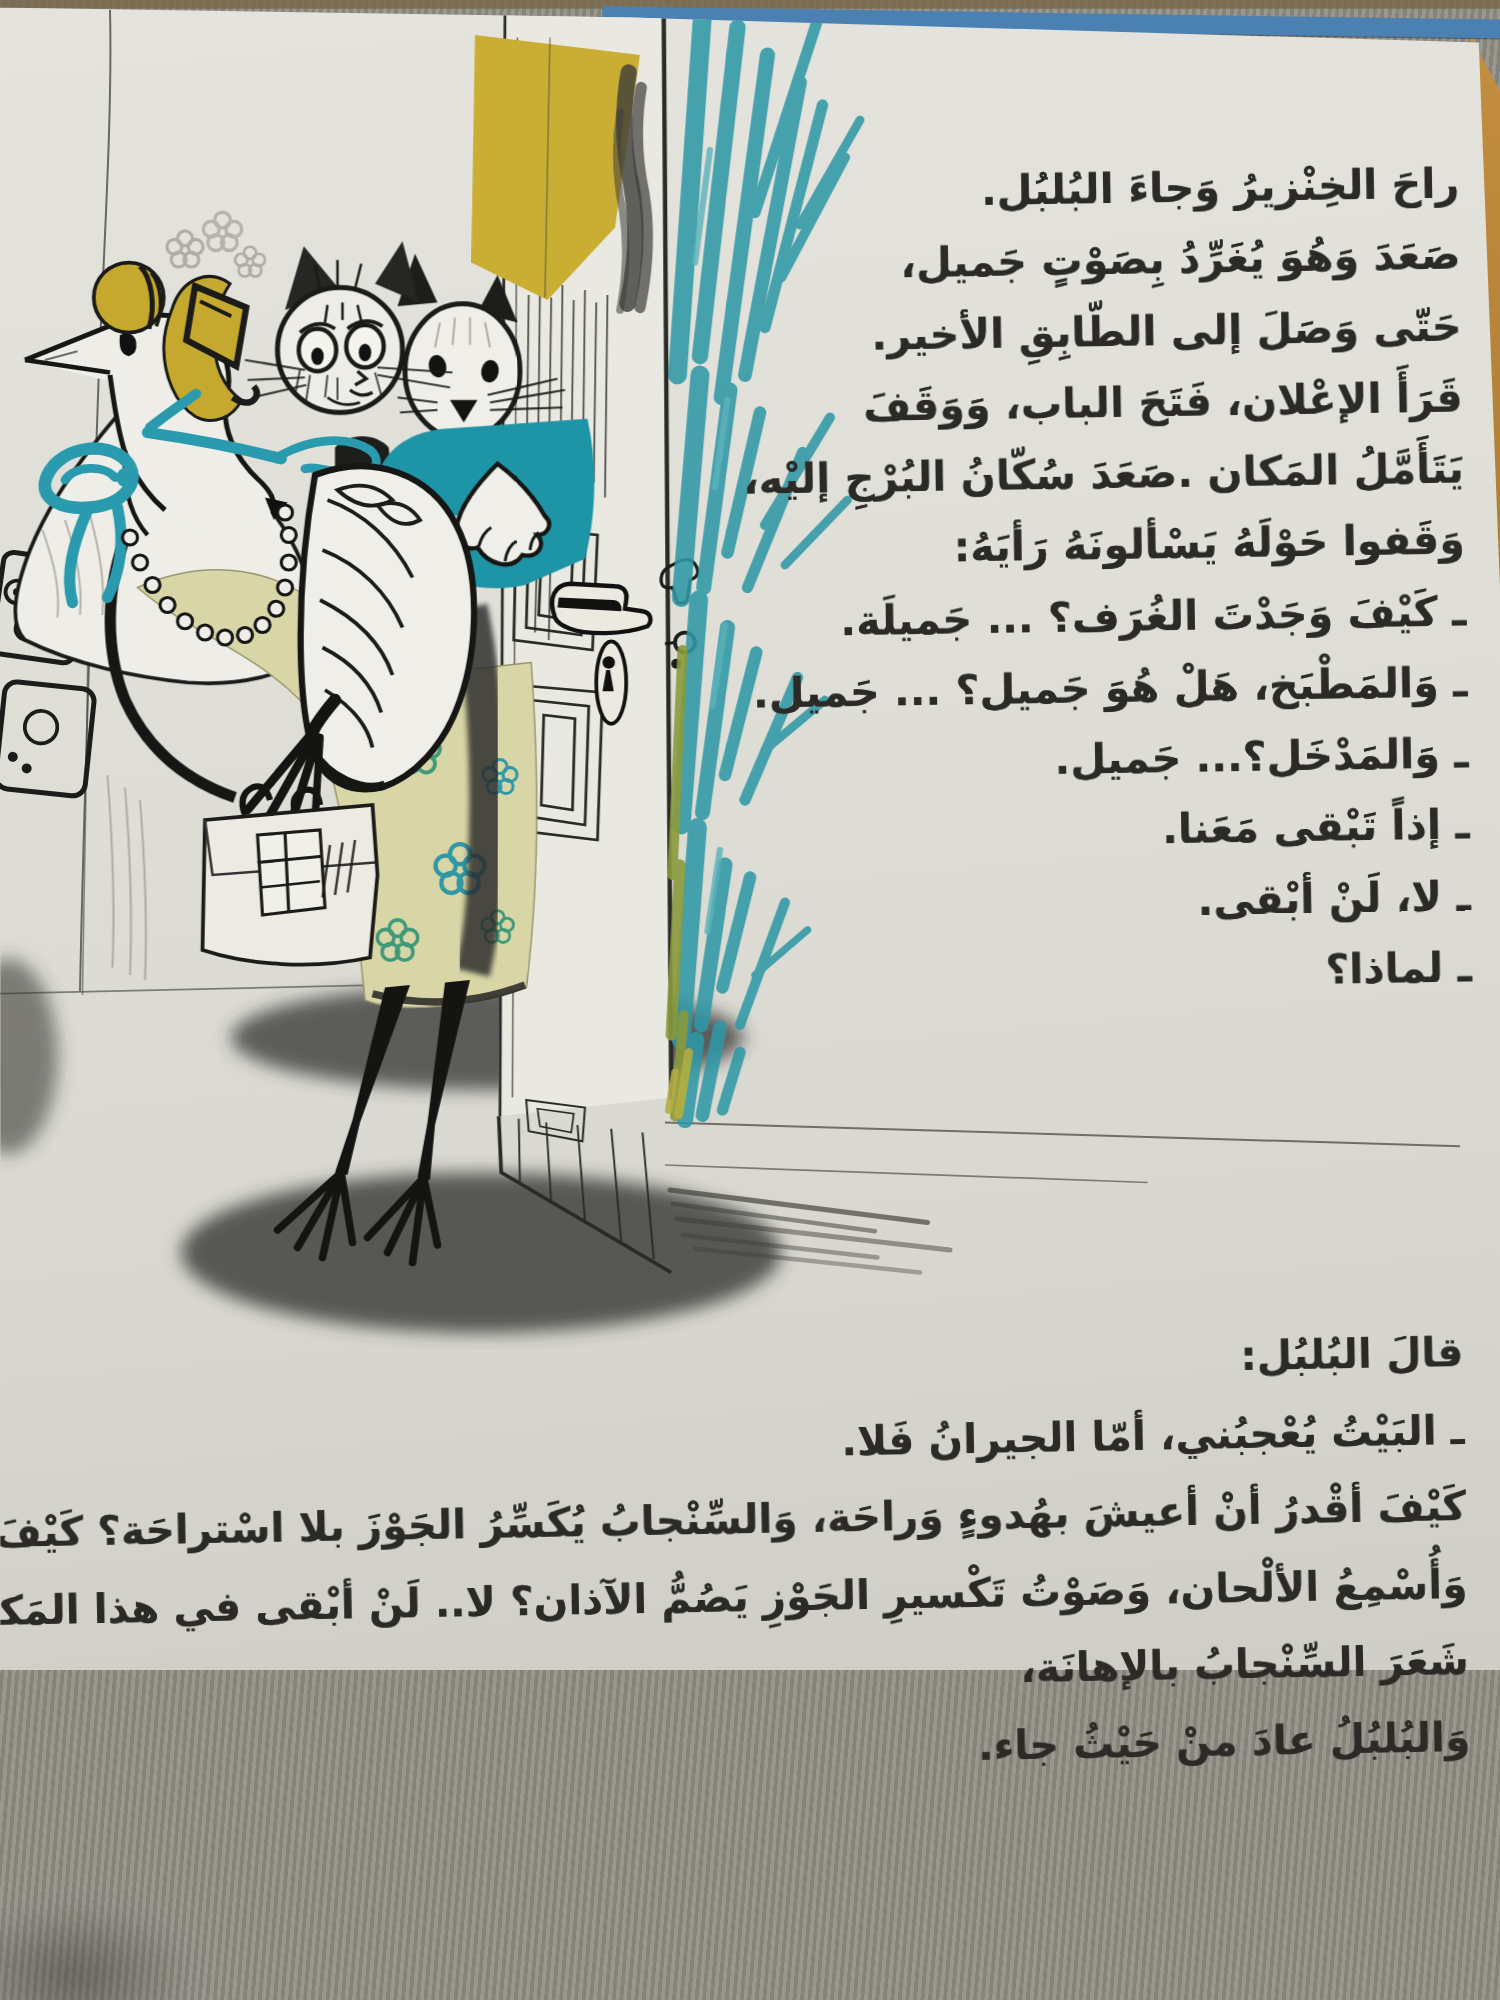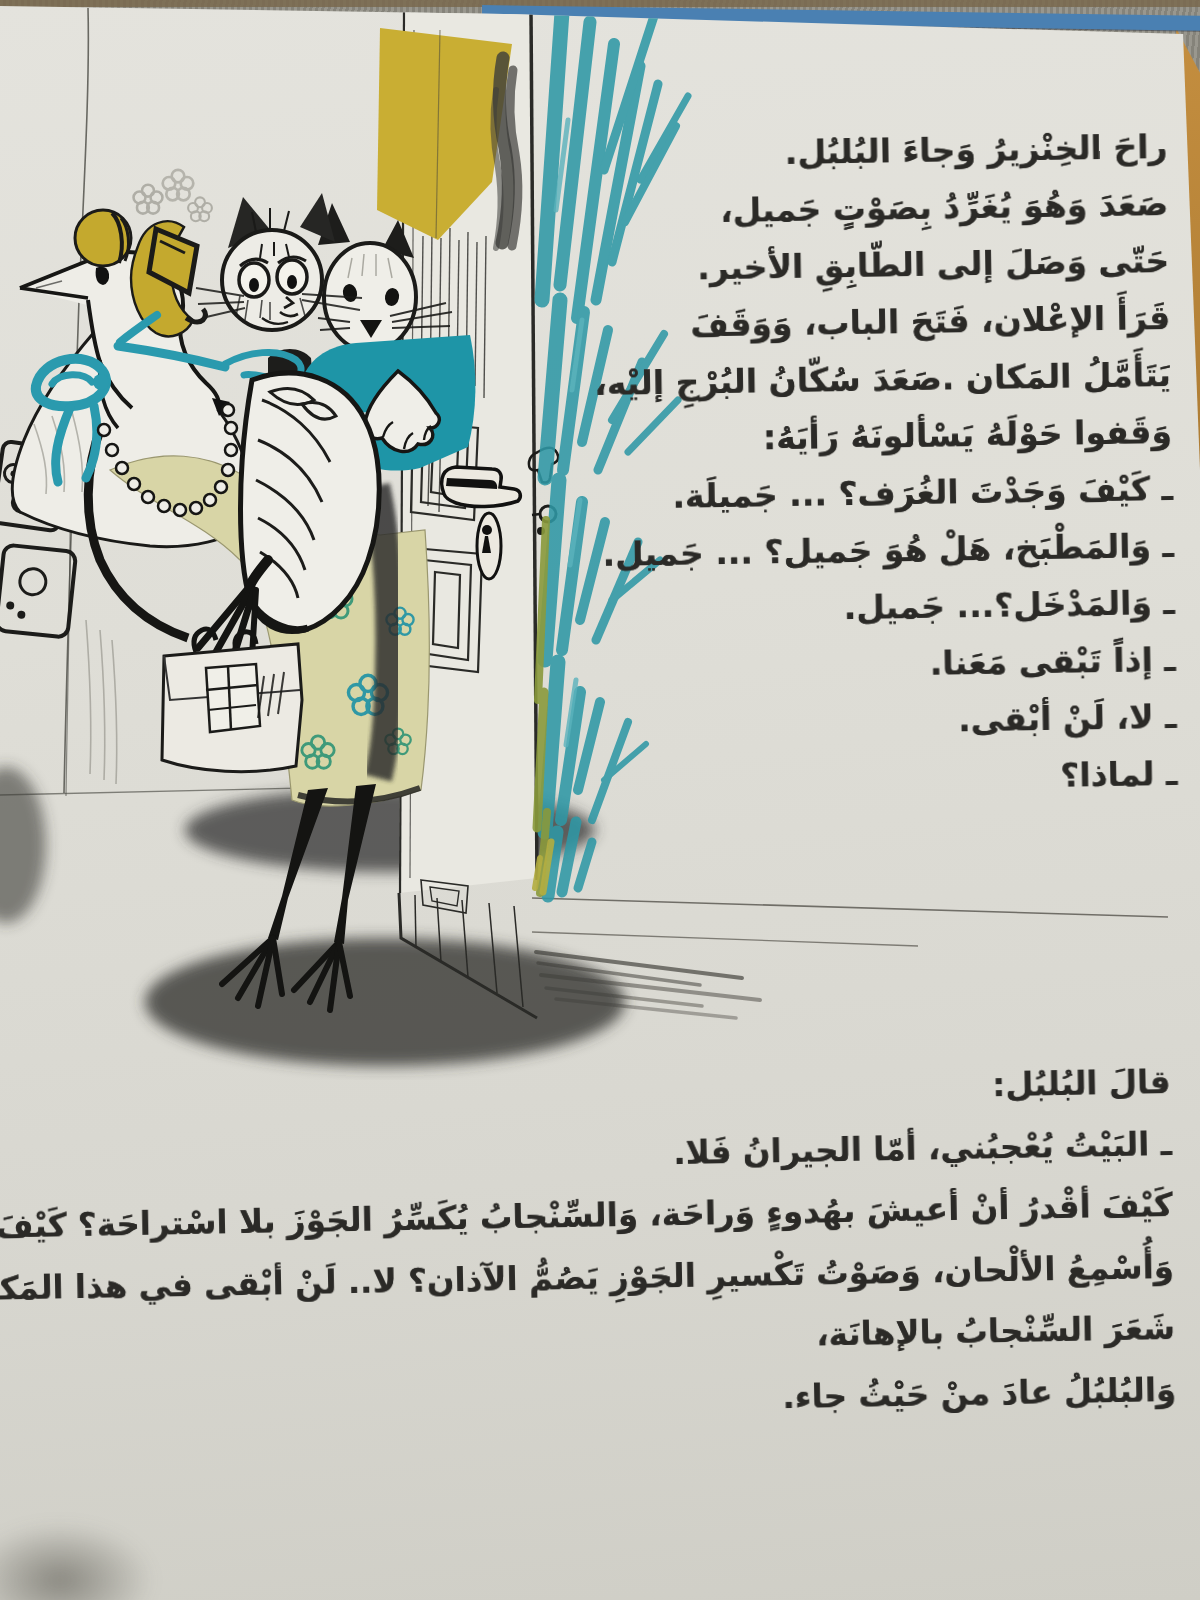--- a/index.html
+++ b/index.html
@@ -8,21 +8,21 @@
     background:#8f8d83;
     background-image:repeating-linear-gradient(95deg, rgba(255,255,255,.09) 0 3px, rgba(0,0,0,.07) 3px 6px);
     font-family:"DejaVu Sans", sans-serif;
   }
   .top-brown-strip{position:absolute;left:0;top:0;width:1200px;height:7px;background:#79694d;opacity:.85;}
   .cover-blue-strip{position:absolute;left:482px;top:5px;width:724px;height:15px;background:#4a80b2;
     transform:rotate(0.85deg);transform-origin:left center;box-shadow:0 1px 0 rgba(20,30,50,.4);}
   .cover-tan-wedge{position:absolute;left:1176px;top:28px;width:24px;height:448px;
     background:linear-gradient(#c48e3f,#ad7c34);clip-path:polygon(0 0,100% 10%,100% 100%,55% 70%);}
   .page{
-    position:absolute;left:0;top:0;width:1200px;height:1600px;
+    position:absolute;left:0;top:0;width:1200px;height:1336px;
     background:linear-gradient(175deg,#e4e3dd 0%,#dfded7 38%,#d8d7d0 72%,#cfcec6 100%);
     clip-path:polygon(0 6px,504px 14px,1183px 34px,1200px 470px,1200px 1600px,0 1600px);
   }
   .corner-shadow{position:absolute;left:-70px;top:1500px;width:260px;height:160px;border-radius:50%;
     background:radial-gradient(closest-side,rgba(66,64,56,.5),rgba(66,64,56,0) 72%);filter:blur(8px);}
   .illustration{position:absolute;left:0;top:0;}
   .story{position:absolute;direction:rtl;color:#2b2a27;font-weight:700;}
   .story .line{white-space:nowrap;text-align:right;}
   .story-1{right:33px;top:118px;width:540px;font-size:33px;line-height:57px;
     transform:rotate(-0.9deg);transform-origin:top right;text-shadow:0 0 .5px rgba(43,42,39,.75);}

